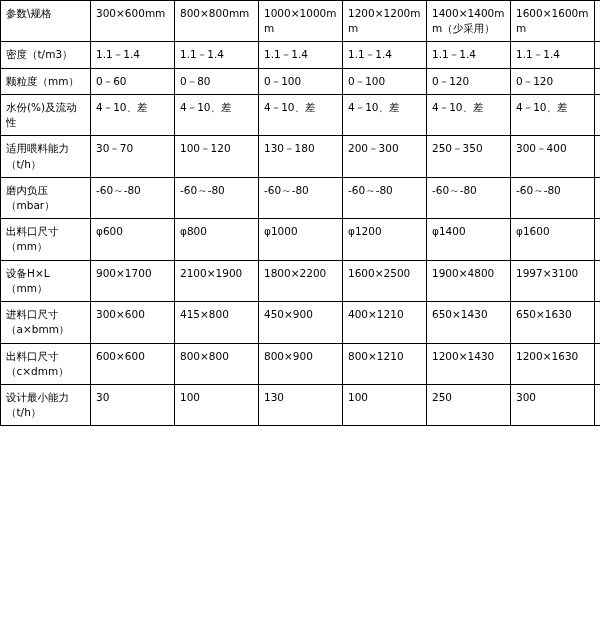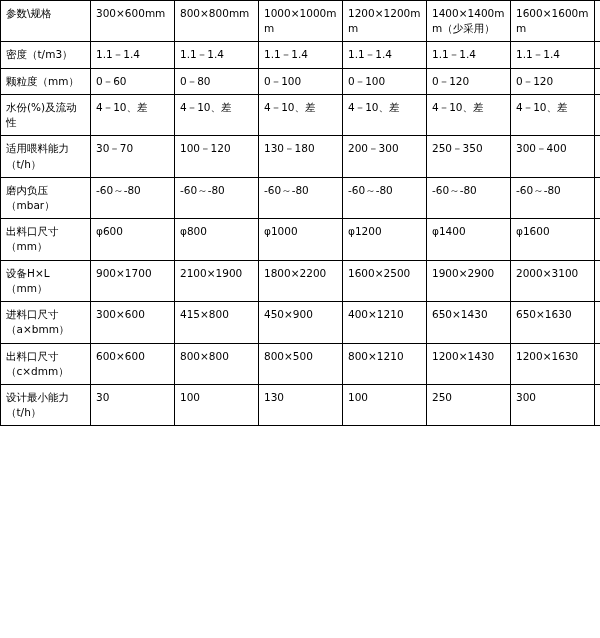--- a/index.html
+++ b/index.html
@@ -116,41 +116,41 @@
       <td>φ1600</td>
       <td>φ1800</td>
     </tr>
 
     <tr>
       <td>设备H×L（mm）</td>
       <td>900×1700</td>
       <td>2100×1900</td>
       <td>1800×2200</td>
       <td>1600×2500</td>
-      <td>1900×2900</td>
-      <td>2000×3100</td>
+      <td>1900×4800</td>
+      <td>1997×3100</td>
       <td>2300×3400</td>
     </tr>
 
     <tr>
       <td>进料口尺寸（a×bmm）</td>
       <td>300×600</td>
       <td>415×800</td>
       <td>450×900</td>
       <td>400×1210</td>
       <td>650×1430</td>
       <td>650×1630</td>
       <td>785×1830</td>
     </tr>
 
     <tr>
       <td>出料口尺寸（c×dmm）</td>
       <td>600×600</td>
       <td>800×800</td>
-      <td>800×500</td>
+      <td>800×900</td>
       <td>800×1210</td>
       <td>1200×1430</td>
       <td>1200×1630</td>
       <td>1210×1810</td>
     </tr>
 
     <tr>
       <td>设计最小能力（t/h）</td>
       <td>30</td>
       <td>100</td>

